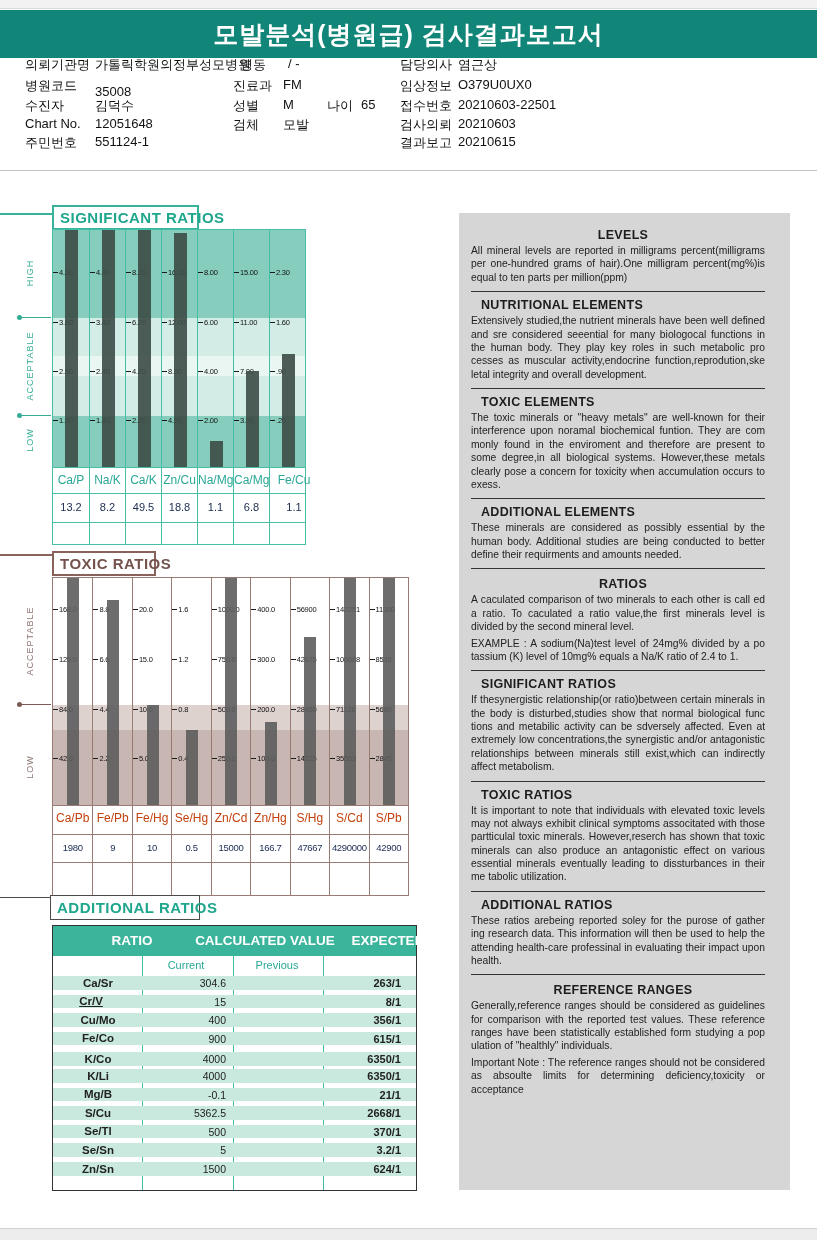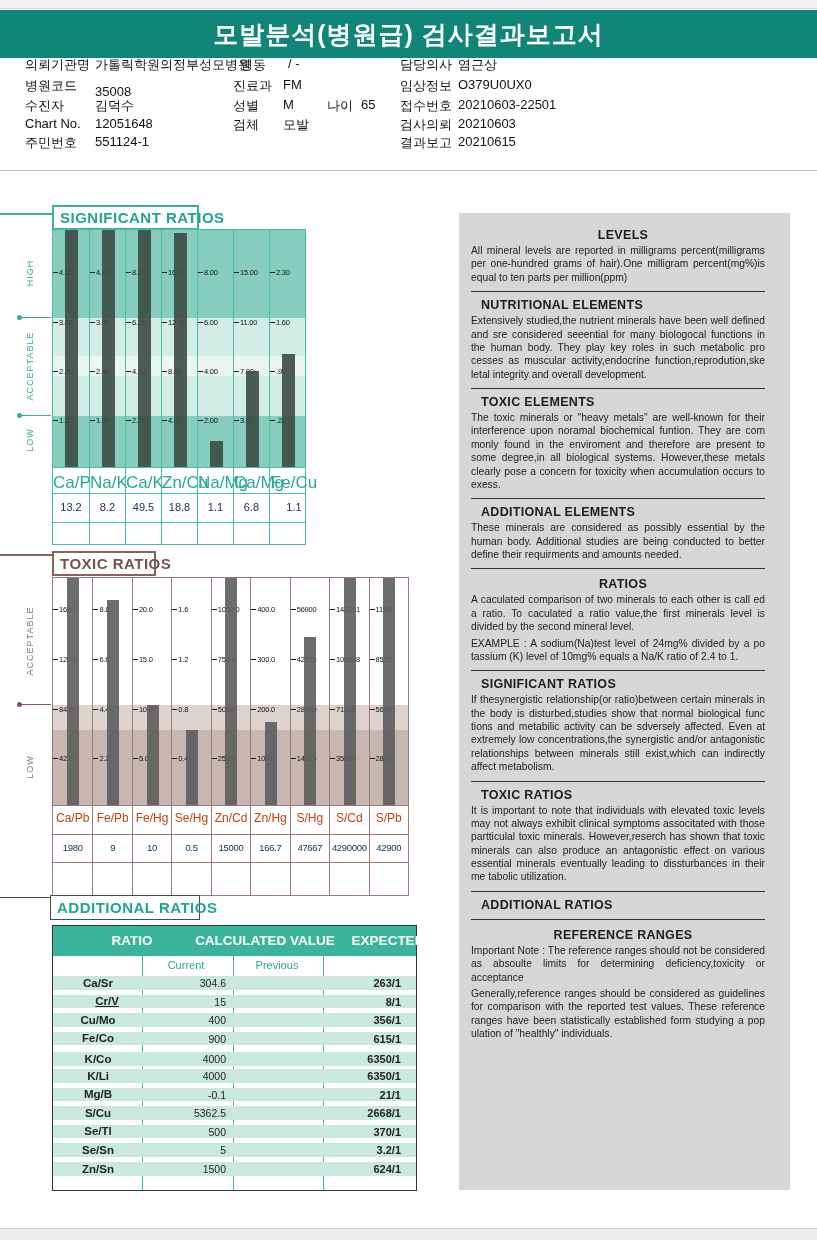--- a/index.html
+++ b/index.html
@@ -43,21 +43,21 @@
   .rowline{position:absolute;left:0;width:100%;height:0;}
   .sigline{border-top:1px solid #45bfa6;}
   .toxline{border-top:1px solid #9a7b74;}
   .tick{position:absolute;left:0;white-space:nowrap;}
   .tick i{display:inline-block;width:5px;height:1px;background:#1a1a1a;vertical-align:middle;margin-right:1px;}
   .tick b{font-size:7.5px;font-weight:normal;color:#111;vertical-align:middle;letter-spacing:-0.2px;}
   .bar{position:absolute;}
   .sigbar{background:rgba(63,78,73,0.92);}
   .toxbar{background:rgba(93,93,93,0.9);}
   .clabel{position:absolute;left:0;width:100%;text-align:center;}
-  .siglab{color:#2aa896;font-size:17px;}
+  .siglab{color:#2aa896;font-size:12px;}
   .toxlab{color:#c2410c;font-size:12px;}
   .cvalue{position:absolute;left:0;width:100%;text-align:center;color:#203055;}
   .sigval{font-size:11px;}
   .toxval{font-size:9.5px;letter-spacing:-0.3px;}
   .side{position:absolute;transform:translate(-50%,-50%) rotate(-90deg);font-size:9px;letter-spacing:1px;white-space:nowrap;}
   .sig-side{color:#35ac94;}
   .tox-side{color:#8d7672;}
   .marker{position:absolute;}
   .marker .dot{position:absolute;left:0;top:-2.5px;width:5px;height:5px;border-radius:50%;}
   .marker .ln{position:absolute;left:4px;top:-0.5px;height:1.5px;}
@@ -312,21 +312,21 @@
       </div>
       <div class="vsep" style="left: 89px;"></div>
       <div class="vsep" style="left: 180px;"></div>
       <div class="vsep" style="left: 270px;"></div>
       <div class="trow" style="top: 50px; height: 13.5px;">
         <span class="trname" style="left: 45px;">Ca/Sr</span>
         <span class="trcur" style="left: 89px; width: 84px;">304.6</span>
         <span class="trexp" style="left: 270px; width: 78px;">263/1</span>
       </div>
       <div class="trow" style="top: 68.6px; height: 13.5px;">
-        <span class="trname" style="left: 54px; text-decoration: underline;">Cr/V</span>
+        <span class="trname" style="left: 38px; text-decoration: underline;">Cr/V</span>
         <span class="trcur" style="left: 89px; width: 84px;">15</span>
         <span class="trexp" style="left: 270px; width: 78px;">8/1</span>
       </div>
       <div class="trow" style="top: 87.2px; height: 13.5px;">
         <span class="trname" style="left: 45px;">Cu/Mo</span>
         <span class="trcur" style="left: 89px; width: 84px;">400</span>
         <span class="trexp" style="left: 270px; width: 78px;">356/1</span>
       </div>
       <div class="trow" style="top: 105.8px; height: 13.5px;">
         <span class="trname" style="left: 45px;">Fe/Co</span>
@@ -387,24 +387,25 @@
       <p>A caculated comparison of two minerals to each other is call ed a ratio. To caculated a ratio value,the first minerals level is divided by the second mineral level.</p>
       <p>EXAMPLE : A sodium(Na)test level of 24mg% divided by a po tassium (K) level of 10mg% equals a Na/K ratio of 2.4 to 1.</p>
       <hr>
       <h3>SIGNIFICANT RATIOS</h3>
       <p>If thesynergistic relationship(or ratio)between certain minerals in the body is disturbed,studies show that normal biological func tions and metabilic activity can be sdversely affected. Even at extremely low concentrations,the synergistic and/or antagonistic relationships between minerals still exist,which can indirectly affect metabolism.</p>
       <hr>
       <h3>TOXIC RATIOS</h3>
       <p>It is important to note that individuals with elevated toxic levels may not always exhibit clinical symptoms associtated with those partticulal toxic minerals. However,reserch has shown that toxic minerals can also produce an antagonistic effect on various essential minerals eventually leading to dissturbances in their me tabolic utilization.</p>
       <hr>
       <h3>ADDITIONAL RATIOS</h3>
+      <p>These ratios arebeing reported soley for the purose of gather ing research data. This information will then be used to help the attending health-care professinal in evaluating their impact upon health.</p>
       <hr>
       <h3 class="cen">REFERENCE RANGES</h3>
+      <p>Generally,reference ranges should be considered as guidelines for comparison with the reported test values. These reference ranges have been statistically established form studying a pop ulation of "healthly" individuals.</p>
       <p>Important Note : The reference ranges should not be considered as absoulte limits for determining deficiency,toxicity or acceptance</p>
-      <p>Generally,reference ranges should be considered as guidelines for comparison with the reported test values. These reference ranges have been statistically established form studying a pop ulation of "healthly" individuals.</p>
     </div>
   <div class="footer"></div>
 <span class="side sig-side" style="left: 30px; top: 273px;">HIGH</span>
     <span class="side sig-side" style="left: 30px; top: 366px;">ACCEPTABLE</span>
     <span class="side sig-side" style="left: 30px; top: 440px;">LOW</span>
     <div class="marker mk-sig" style="left: 17px; top: 317px;">
       <div class="dot"></div>
       <div class="ln"></div>
     </div>
     <div class="marker mk-sig" style="left: 17px; top: 415px;">

